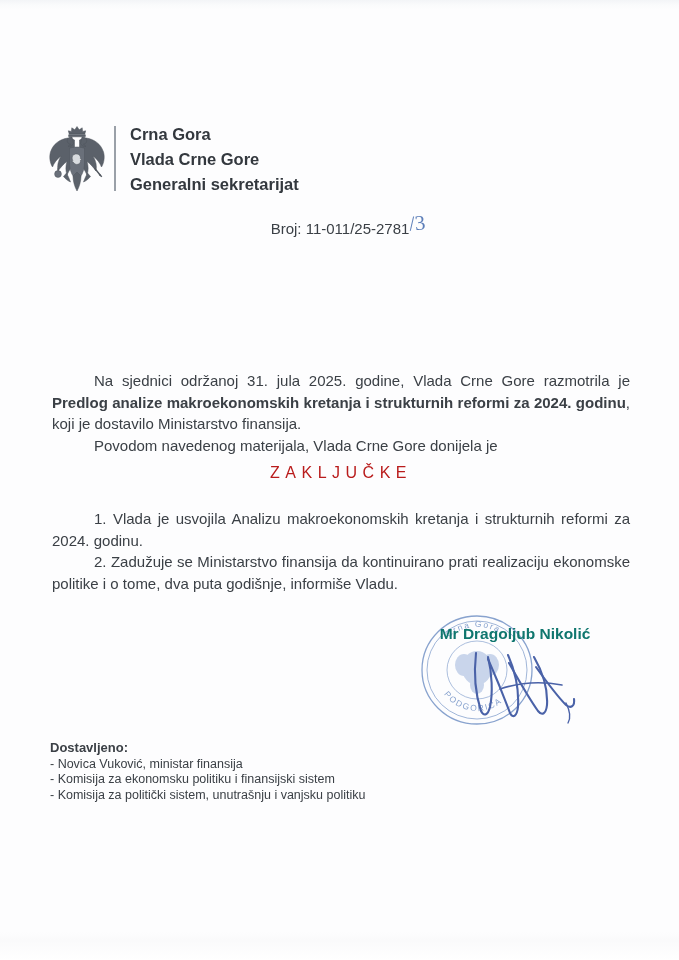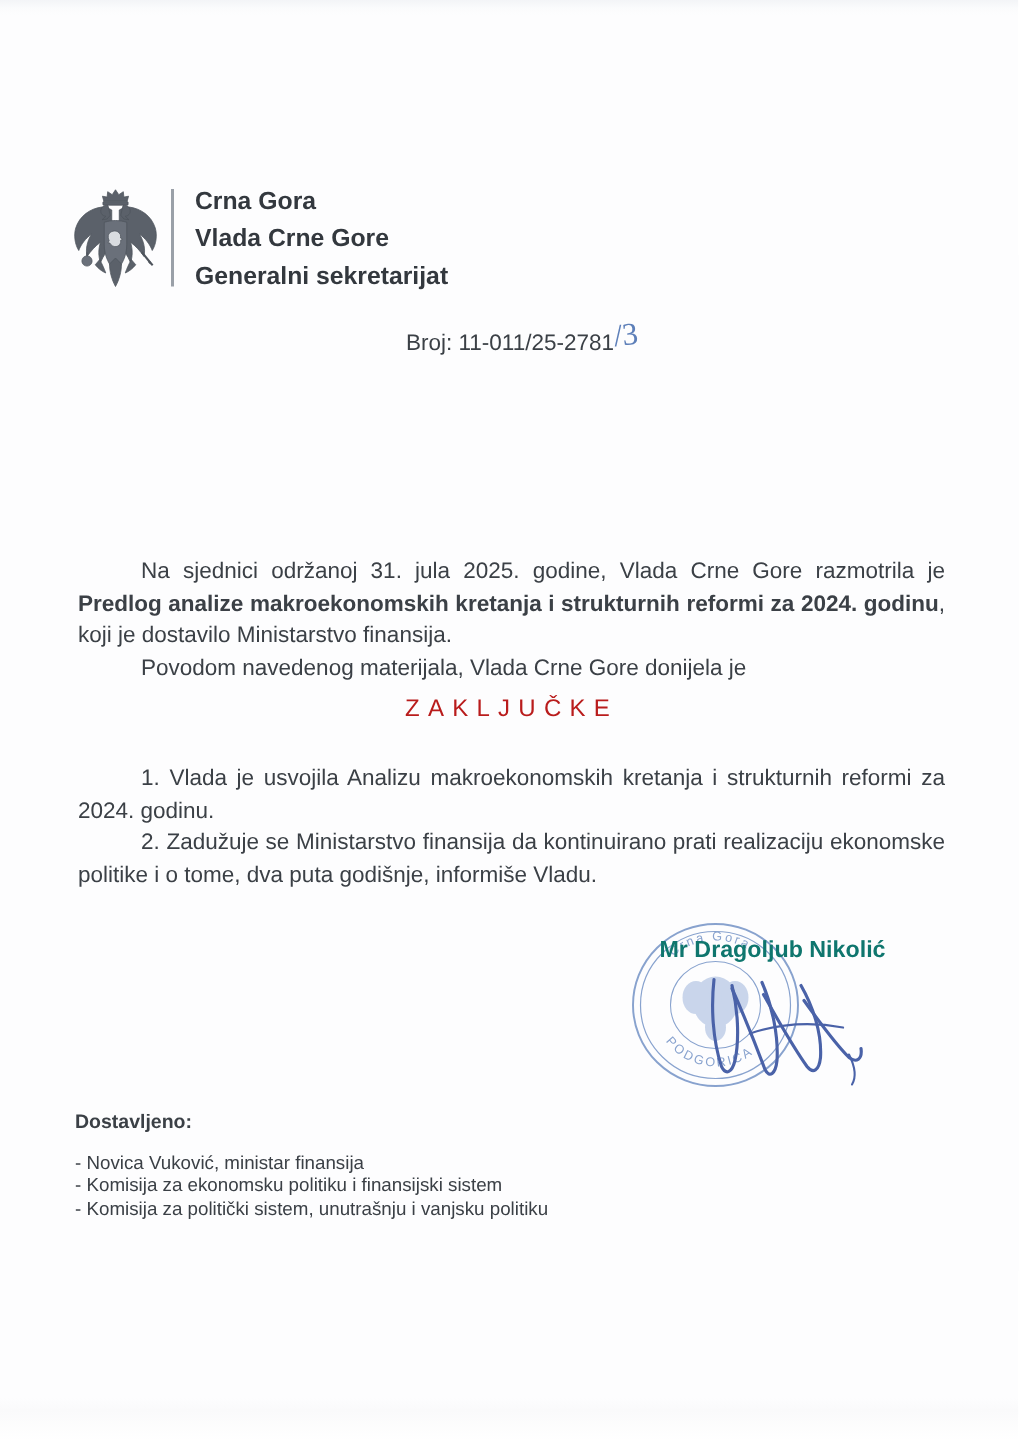--- a/index.html
+++ b/index.html
@@ -179,21 +179,21 @@
   #distribution-block {
     position: absolute;
     left: 50px;
     top: 740px;
     font-size: 12.5px;
     line-height: 15.5px;
   }
   #distribution-title {
     font-weight: bold;
     font-size: 13px;
-    margin-bottom: 12px;
+    margin-bottom: 1px;
   }
   .dist-item { white-space: nowrap; }
 </style>
 </head>
 <body>
 
 <div id="page">
 
   <div id="scan-top-noise"></div>
 

